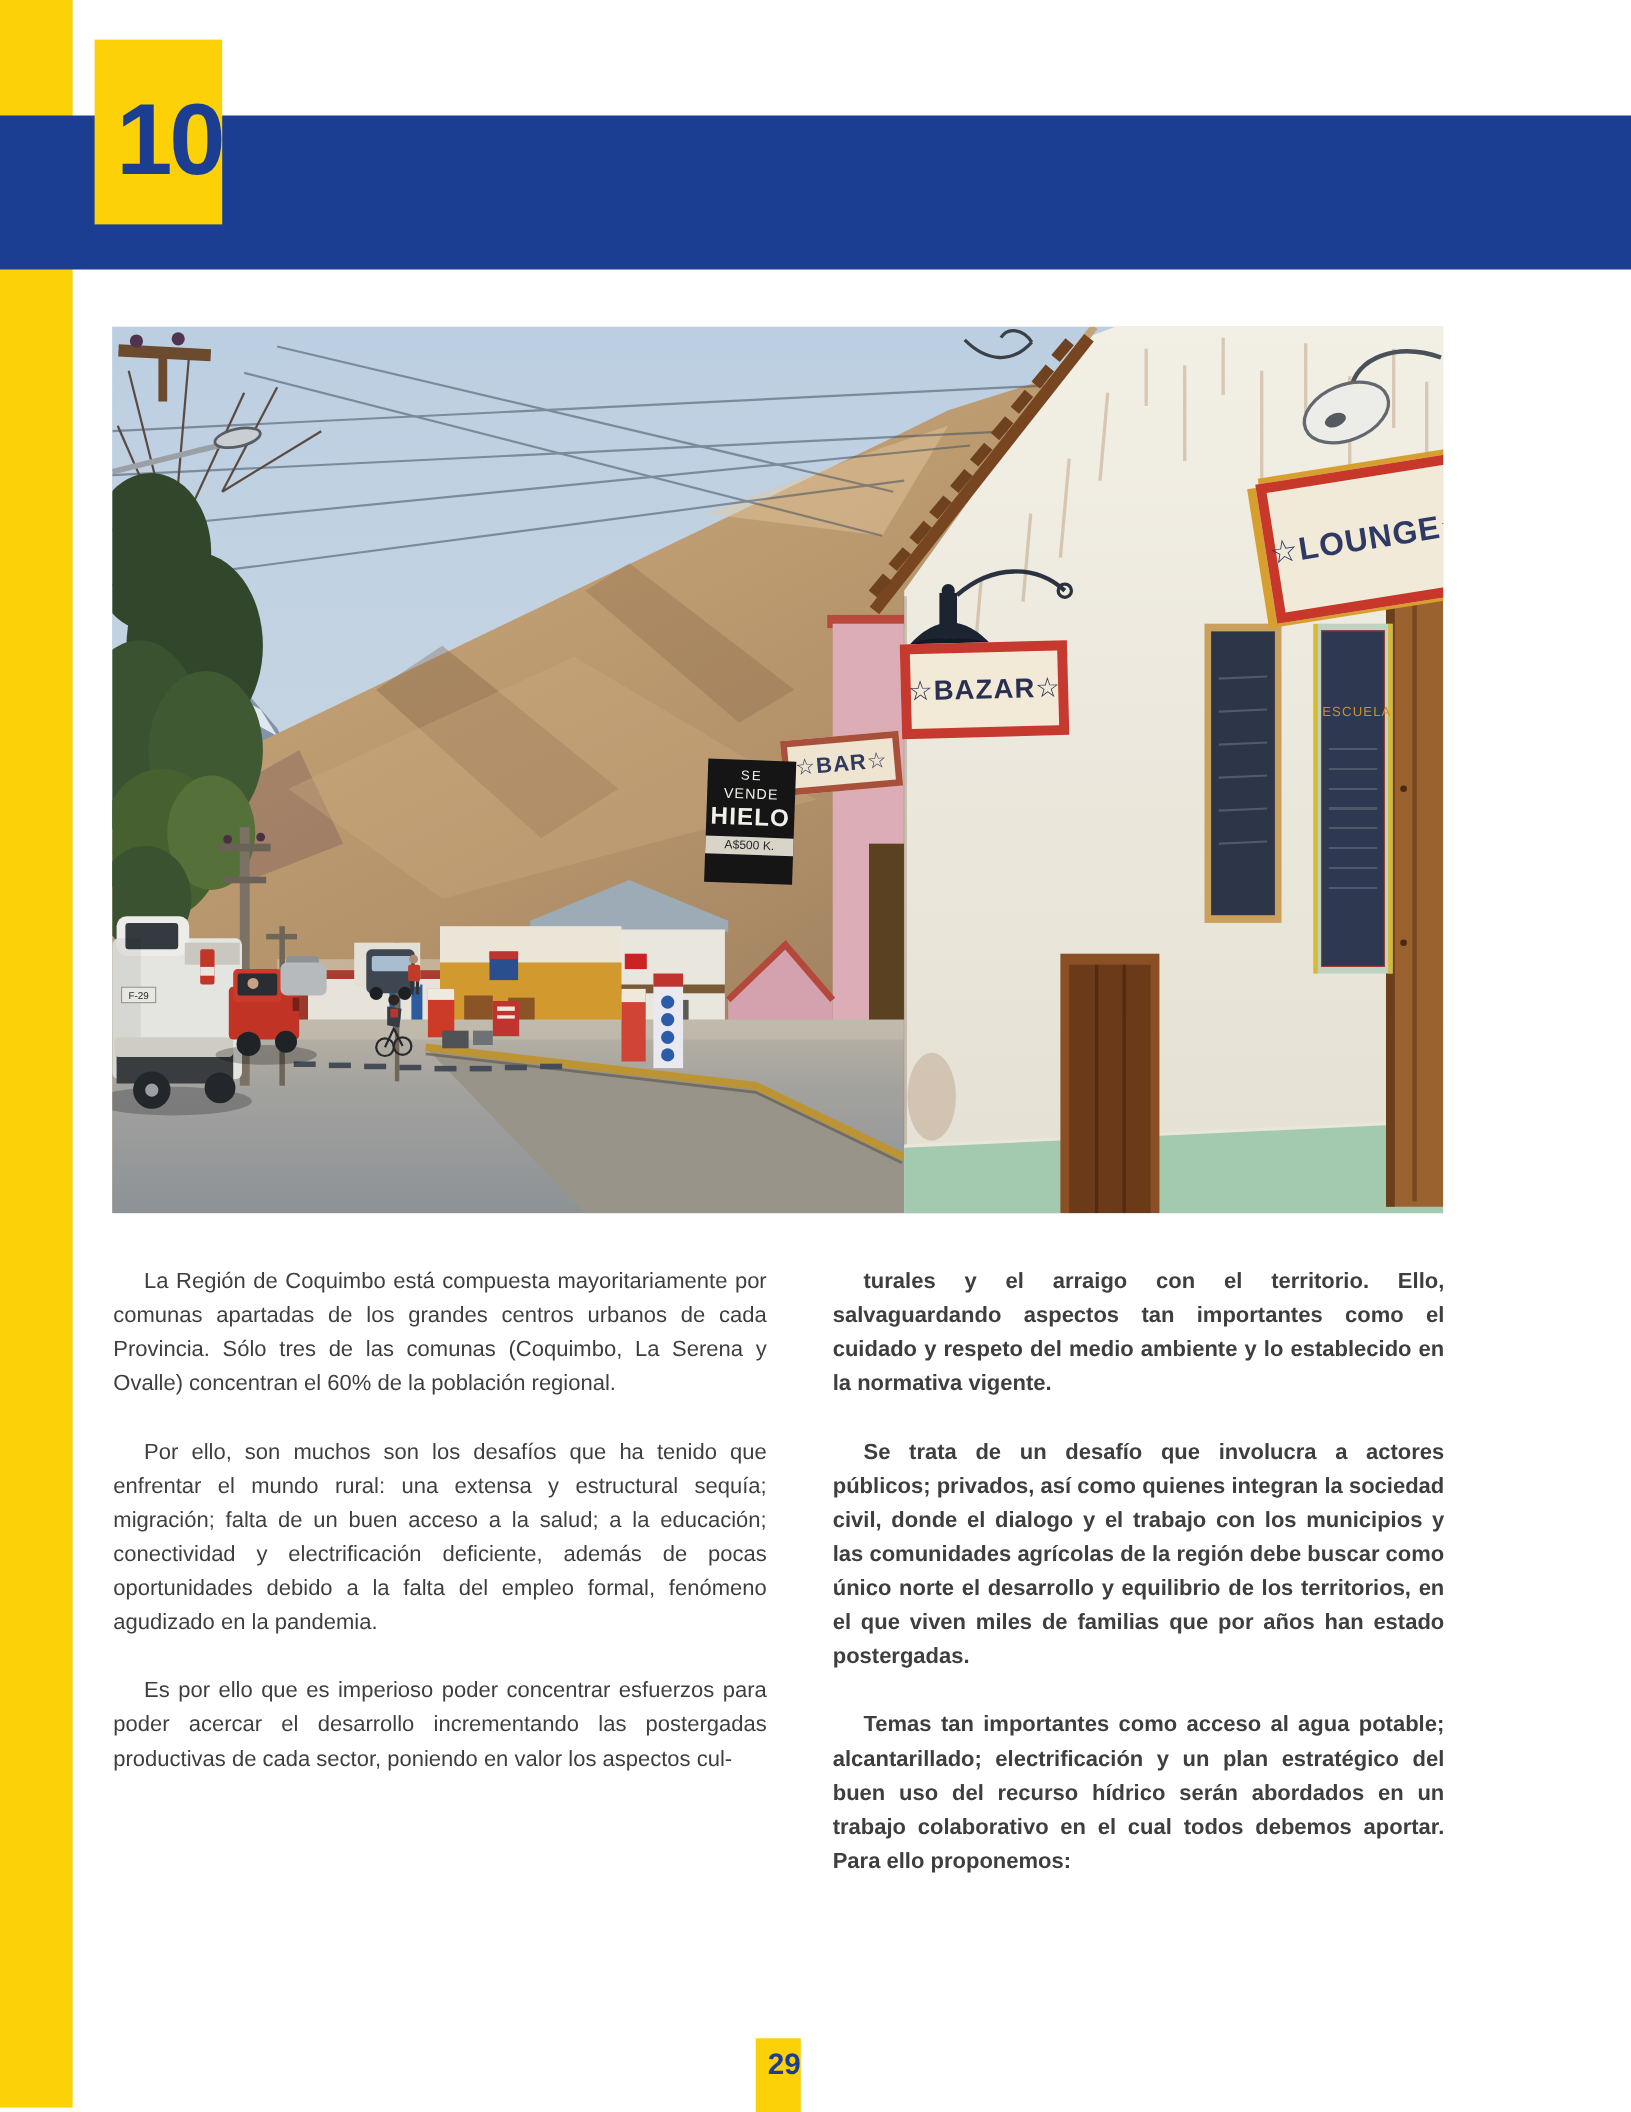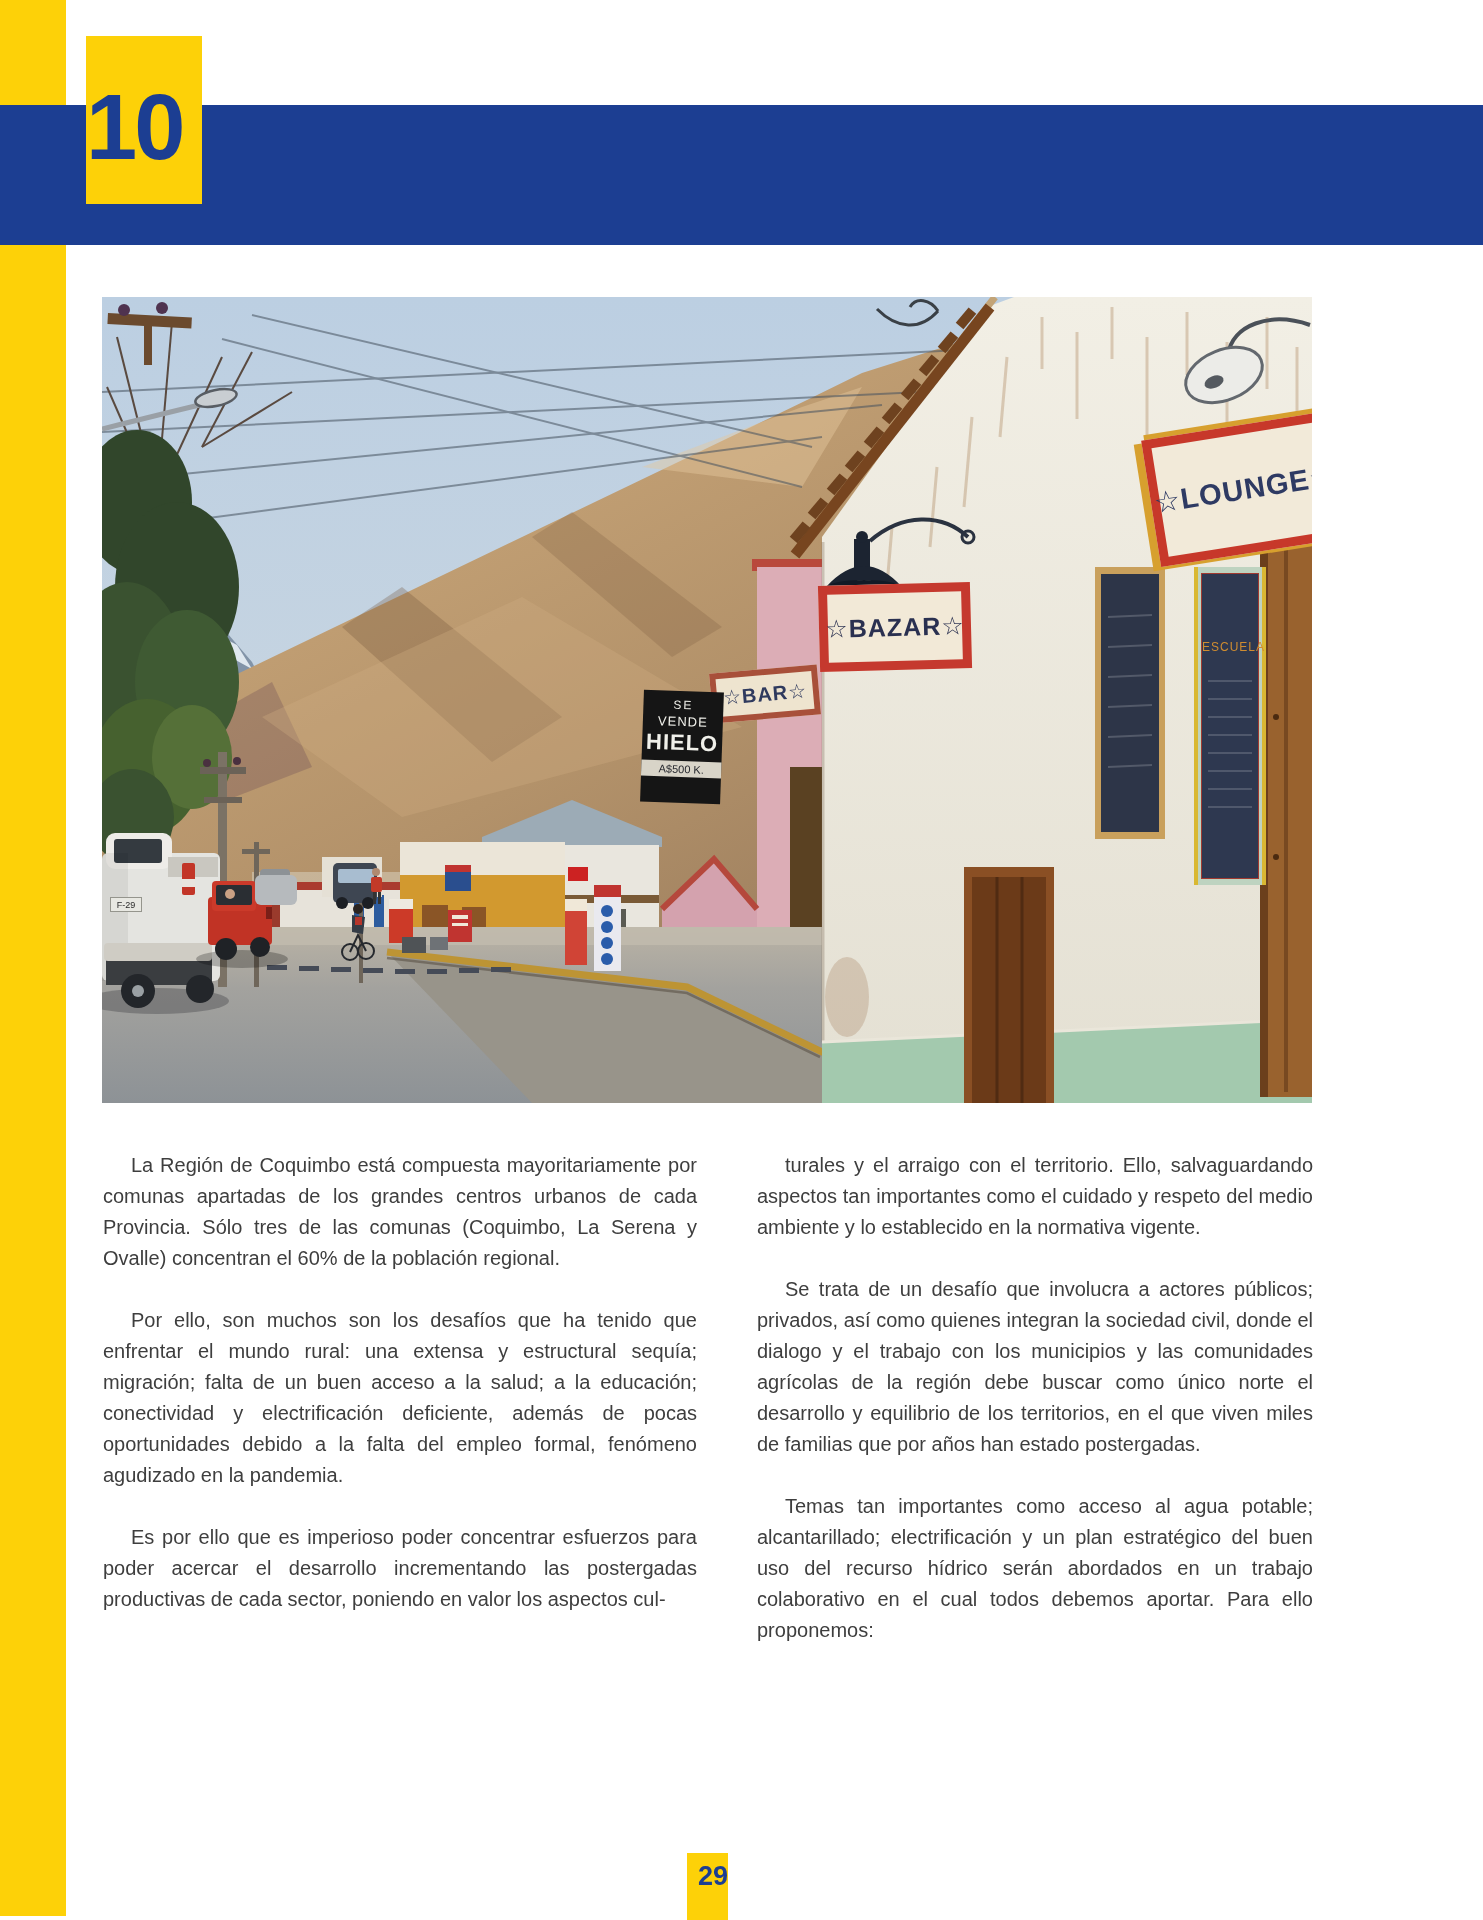--- a/index.html
+++ b/index.html
@@ -8,21 +8,21 @@
     font-family:"Liberation Sans","DejaVu Sans",sans-serif;
   }
   .left-bar{position:absolute;left:0;top:0;width:66px;height:1916px;background:#FDD108;}
   .header-band{position:absolute;left:0;top:105px;width:1483px;height:140px;background:#1C3E92;}
   .header-title{
     position:absolute;left:238px;top:105px;height:140px;display:flex;align-items:center;
     color:#FFD108;font-size:47px;font-weight:bold;letter-spacing:-1px;margin-top:-6px;
   }
   .num-box{
     position:absolute;left:86px;top:36px;width:116px;height:168px;background:#FDD108;
-    display:flex;align-items:center;justify-content:flex-start;padding-top:14px;box-sizing:border-box;
+    display:flex;align-items:center;justify-content:flex-end;padding-top:14px;box-sizing:border-box;
   }
   .num-box span{color:#1C3E92;font-size:92px;font-weight:bold;letter-spacing:-3px;line-height:1;}
   .photo{
     position:absolute;left:102px;top:297px;width:1210px;height:806px;overflow:hidden;background:#c3d2e0;
   }
   .photo svg{position:absolute;left:0;top:0;}
   .sign{position:absolute;box-sizing:border-box;display:flex;align-items:center;justify-content:center;}
   .sign-lounge{
     left:1048px;top:128px;width:190px;height:128px;transform:rotate(-9deg);
     background:#f2ead9;border:9px solid #c7382a;box-shadow:-8px 3px 0 #d7a02e,3px -5px 0 #d7a02e;
@@ -58,21 +58,21 @@
   }
   .plate{
     left:8px;top:600px;width:32px;height:15px;background:#e8e8e2;color:#2a2a2a;border:1px solid #95958d;
     font-size:9px;line-height:14px;text-align:center;
   }
   .body-columns{
     position:absolute;left:103px;top:1150px;width:1212px;display:flex;gap:60px;
     color:#3E3E3E;font-size:20px;line-height:31px;text-align:justify;
   }
   .col-left{width:594px;}
-  .col-right{width:556px;}
+  .col-right{width:556px;font-weight:bold;}
   .body-columns p{margin:0 0 31px 0;text-indent:28px;hyphens:auto;}
   .page-number-box{
     position:absolute;left:687px;top:1853px;width:41px;height:67px;background:#FDD108;text-align:right;
   }
   .page-number-box span{display:inline-block;margin-top:8px;color:#1C3E92;font-size:27px;font-weight:bold;}
 </style>
 </head>
 <body>
 
 <div class="page">

